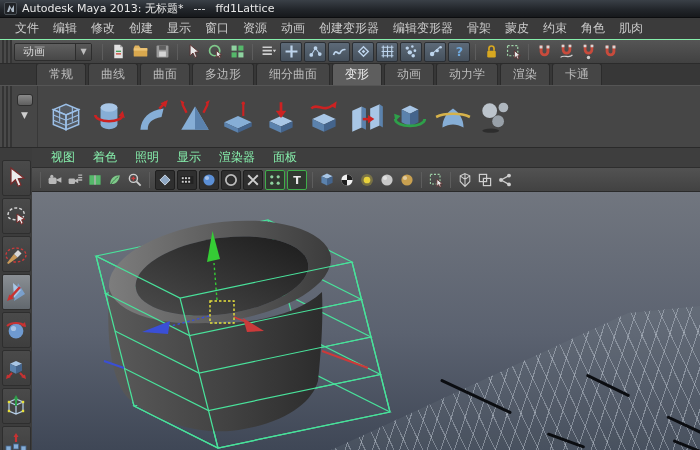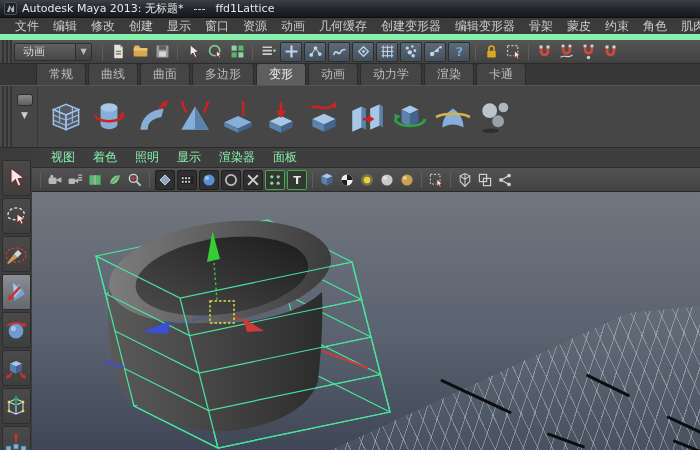--- a/index.html
+++ b/index.html
@@ -13,21 +13,21 @@
     display:flex; align-items:center; padding-left:4px; border-bottom:1px solid #0c0d0f; }
   .maya-logo { width:13px; height:13px; margin-right:5px; background:#202327;
     border:1px solid #4a5056; border-radius:2px; position:relative; }
   .maya-logo:before { content:""; position:absolute; left:2px; top:2px; width:7px; height:7px;
     background:linear-gradient(135deg,#b9c4cf 0%,#5d6possible77 100%); clip-path:polygon(0 100%,35% 0,65% 55%,100% 0,100% 100%,70% 100%,50% 45%,30% 100%); background:#aab6c2;}
   .title-text { color:#e8e8e8; font-size:11px; white-space:nowrap; }
   .title-text span { margin-right:10px; }
 
   
   .menubar { position:absolute; left:0; top:18px; width:700px; height:22px;
-    background:#3b3b3b; border-bottom:6px solid #86efac;
+    background:#3b3b3b; border-bottom:1px solid #86efac;
     display:flex; align-items:center; padding-left:8px; overflow:hidden; white-space:nowrap; }
   .menu-item { color:#cccccc; font-size:12px; padding:2px 7px; cursor:default; }
 
   
   .statusline { position:absolute; left:0; top:40px; width:700px; height:24px;
     background:linear-gradient(#555555,#414141); border-bottom:1px solid #2b2b2b;
     display:flex; align-items:center; overflow:hidden; }
   .grip { width:12px; align-self:stretch; margin-right:2px;
     background:repeating-linear-gradient(90deg,#4a4a4a 0 2px,#343434 2px 4px); }
   .menuset { display:flex; align-items:center; height:18px; background:linear-gradient(#606060,#474747);
@@ -411,21 +411,20 @@
 
   <div class="menubar">
       <span class="menu-item">文件</span>
       <span class="menu-item">编辑</span>
       <span class="menu-item">修改</span>
       <span class="menu-item">创建</span>
       <span class="menu-item">显示</span>
       <span class="menu-item">窗口</span>
       <span class="menu-item">资源</span>
       <span class="menu-item">动画</span>
-      <span class="menu-item">几何缓存</span>
       <span class="menu-item">创建变形器</span>
       <span class="menu-item">编辑变形器</span>
       <span class="menu-item">骨架</span>
       <span class="menu-item">蒙皮</span>
       <span class="menu-item">约束</span>
       <span class="menu-item">角色</span>
       <span class="menu-item">肌肉</span>
     </div>
 
   <div class="statusline">
@@ -546,20 +545,21 @@
           </svg>
         </span>
       </span>
   </div>
 
   <div class="shelftabs">
       <div class="shelf-tab">常规</div>
       <div class="shelf-tab">曲线</div>
       <div class="shelf-tab">曲面</div>
       <div class="shelf-tab">多边形</div>
+      <div class="shelf-tab">细分曲面</div>
       <div class="shelf-tab active">变形</div>
       <div class="shelf-tab">动画</div>
       <div class="shelf-tab">动力学</div>
       <div class="shelf-tab">渲染</div>
       <div class="shelf-tab">卡通</div>
     </div>
 
   <div class="shelf">
     <span class="grip"></span>
     <div class="shelf-mini">

